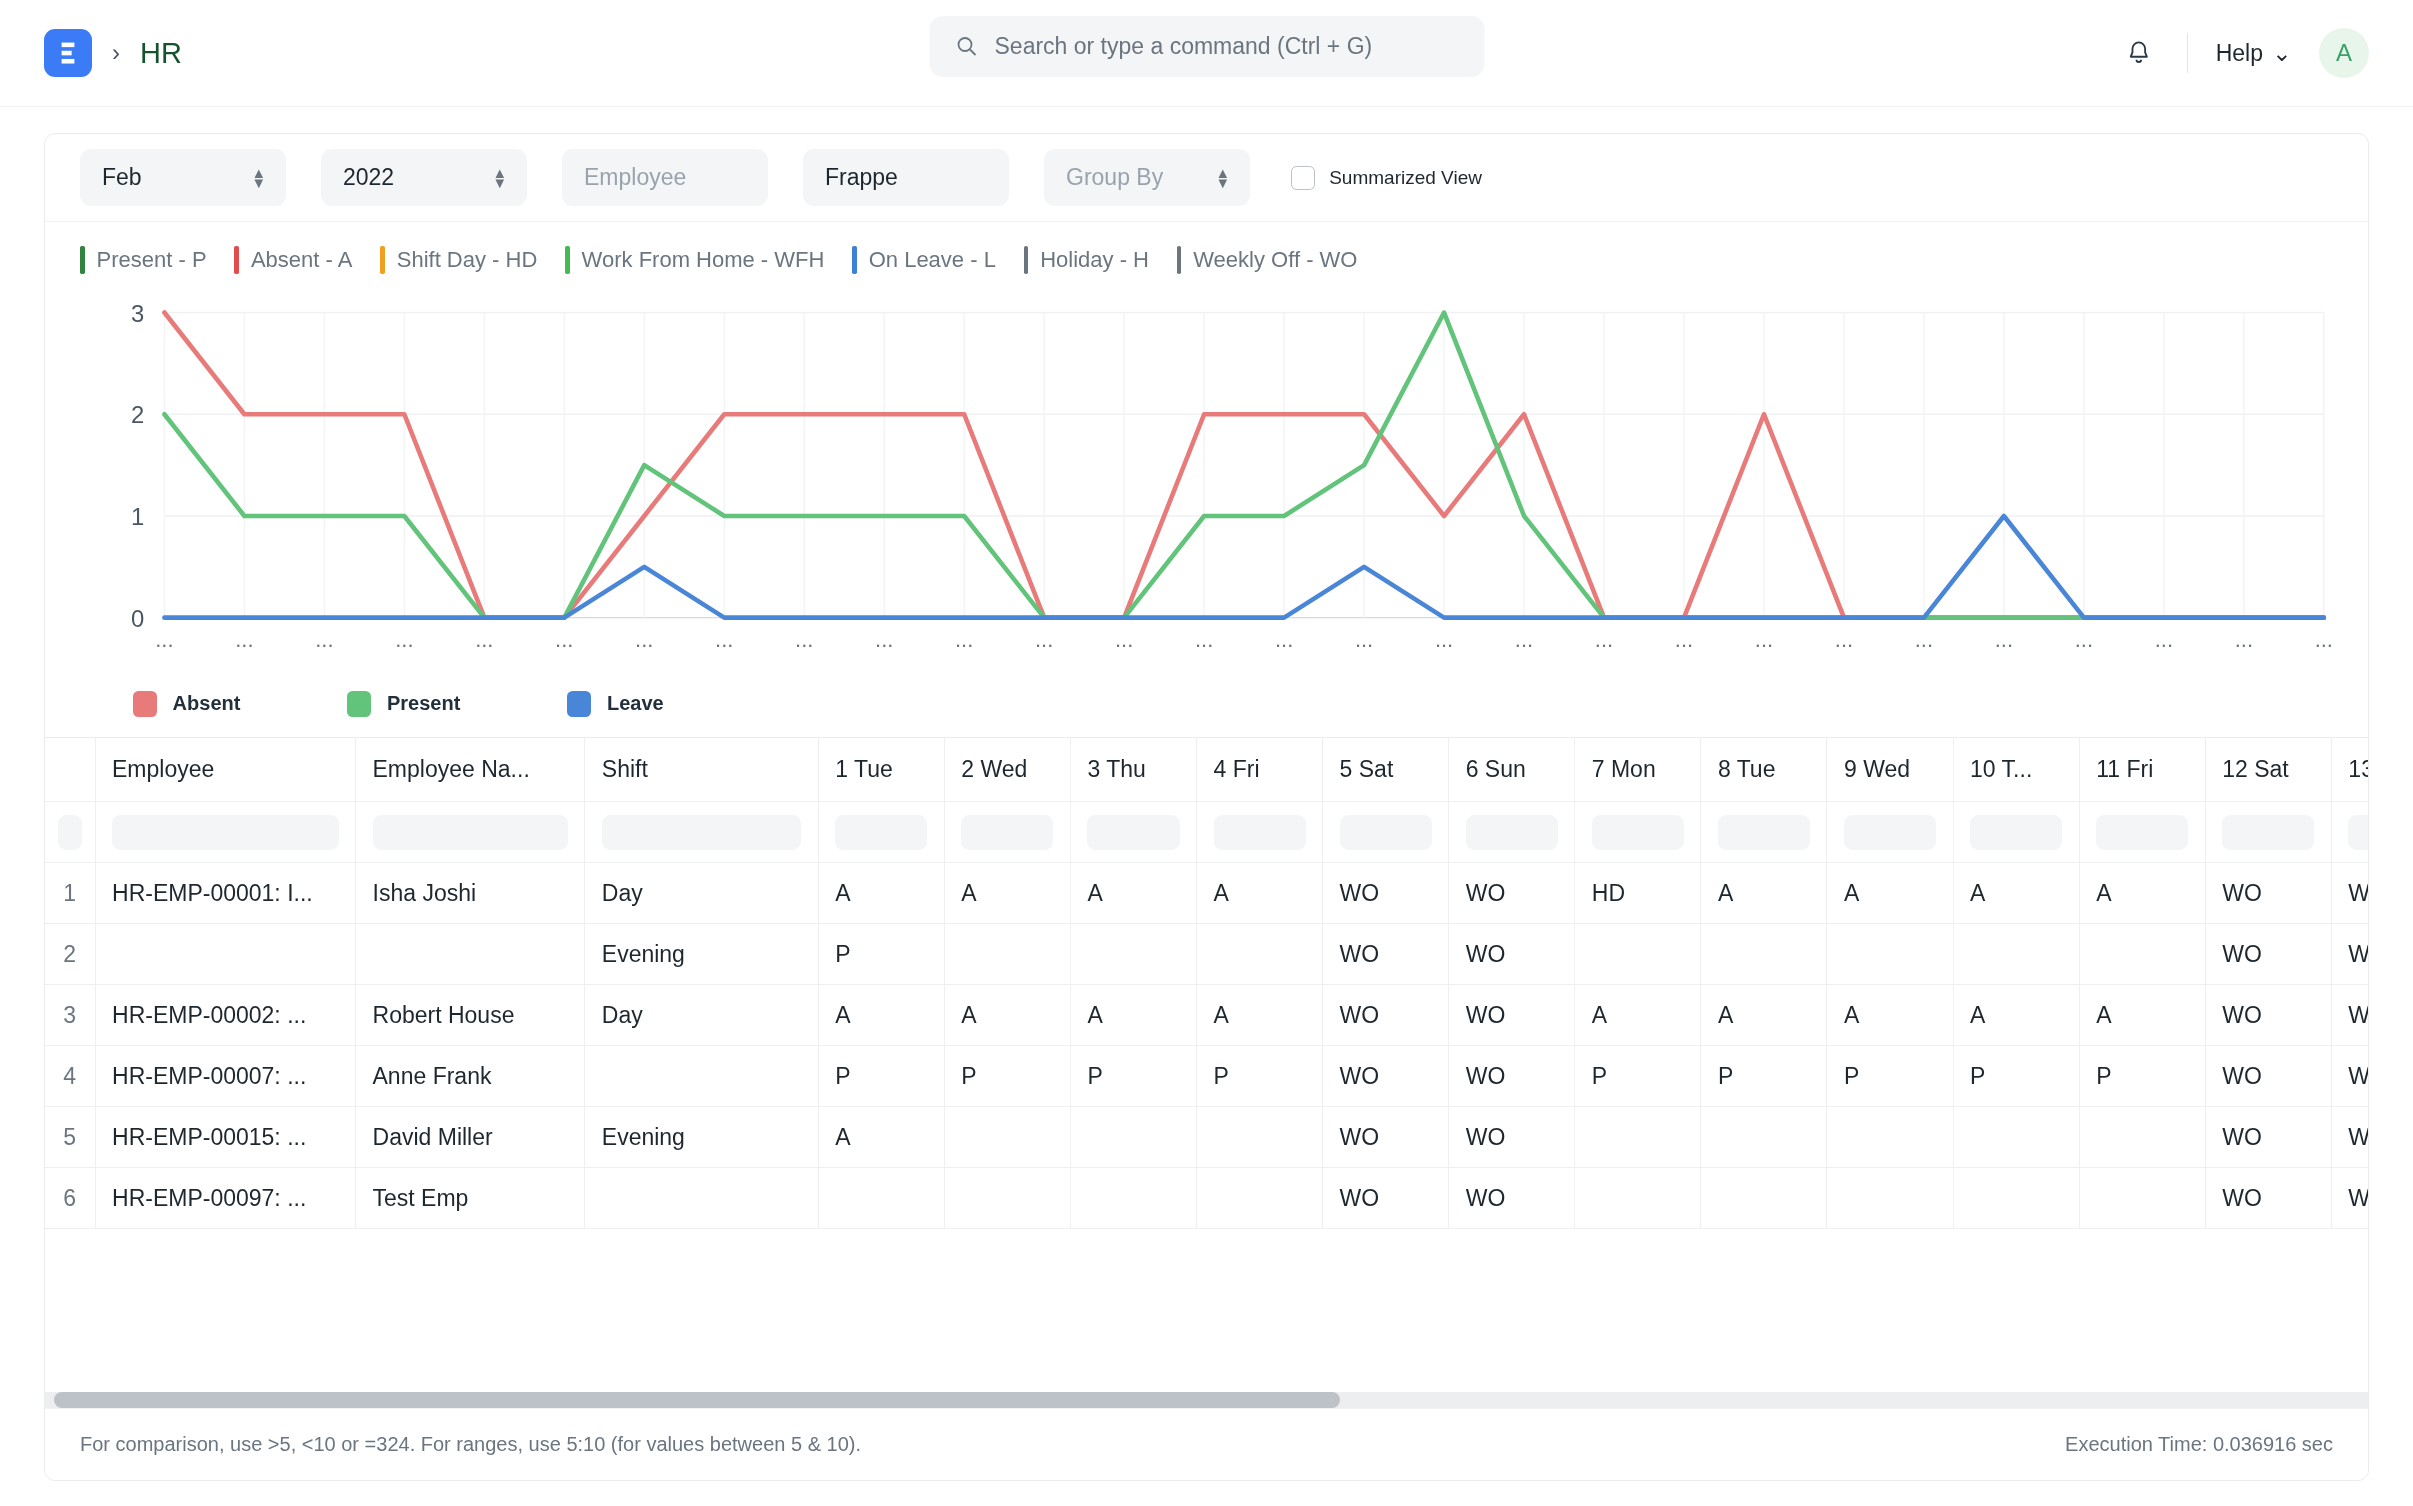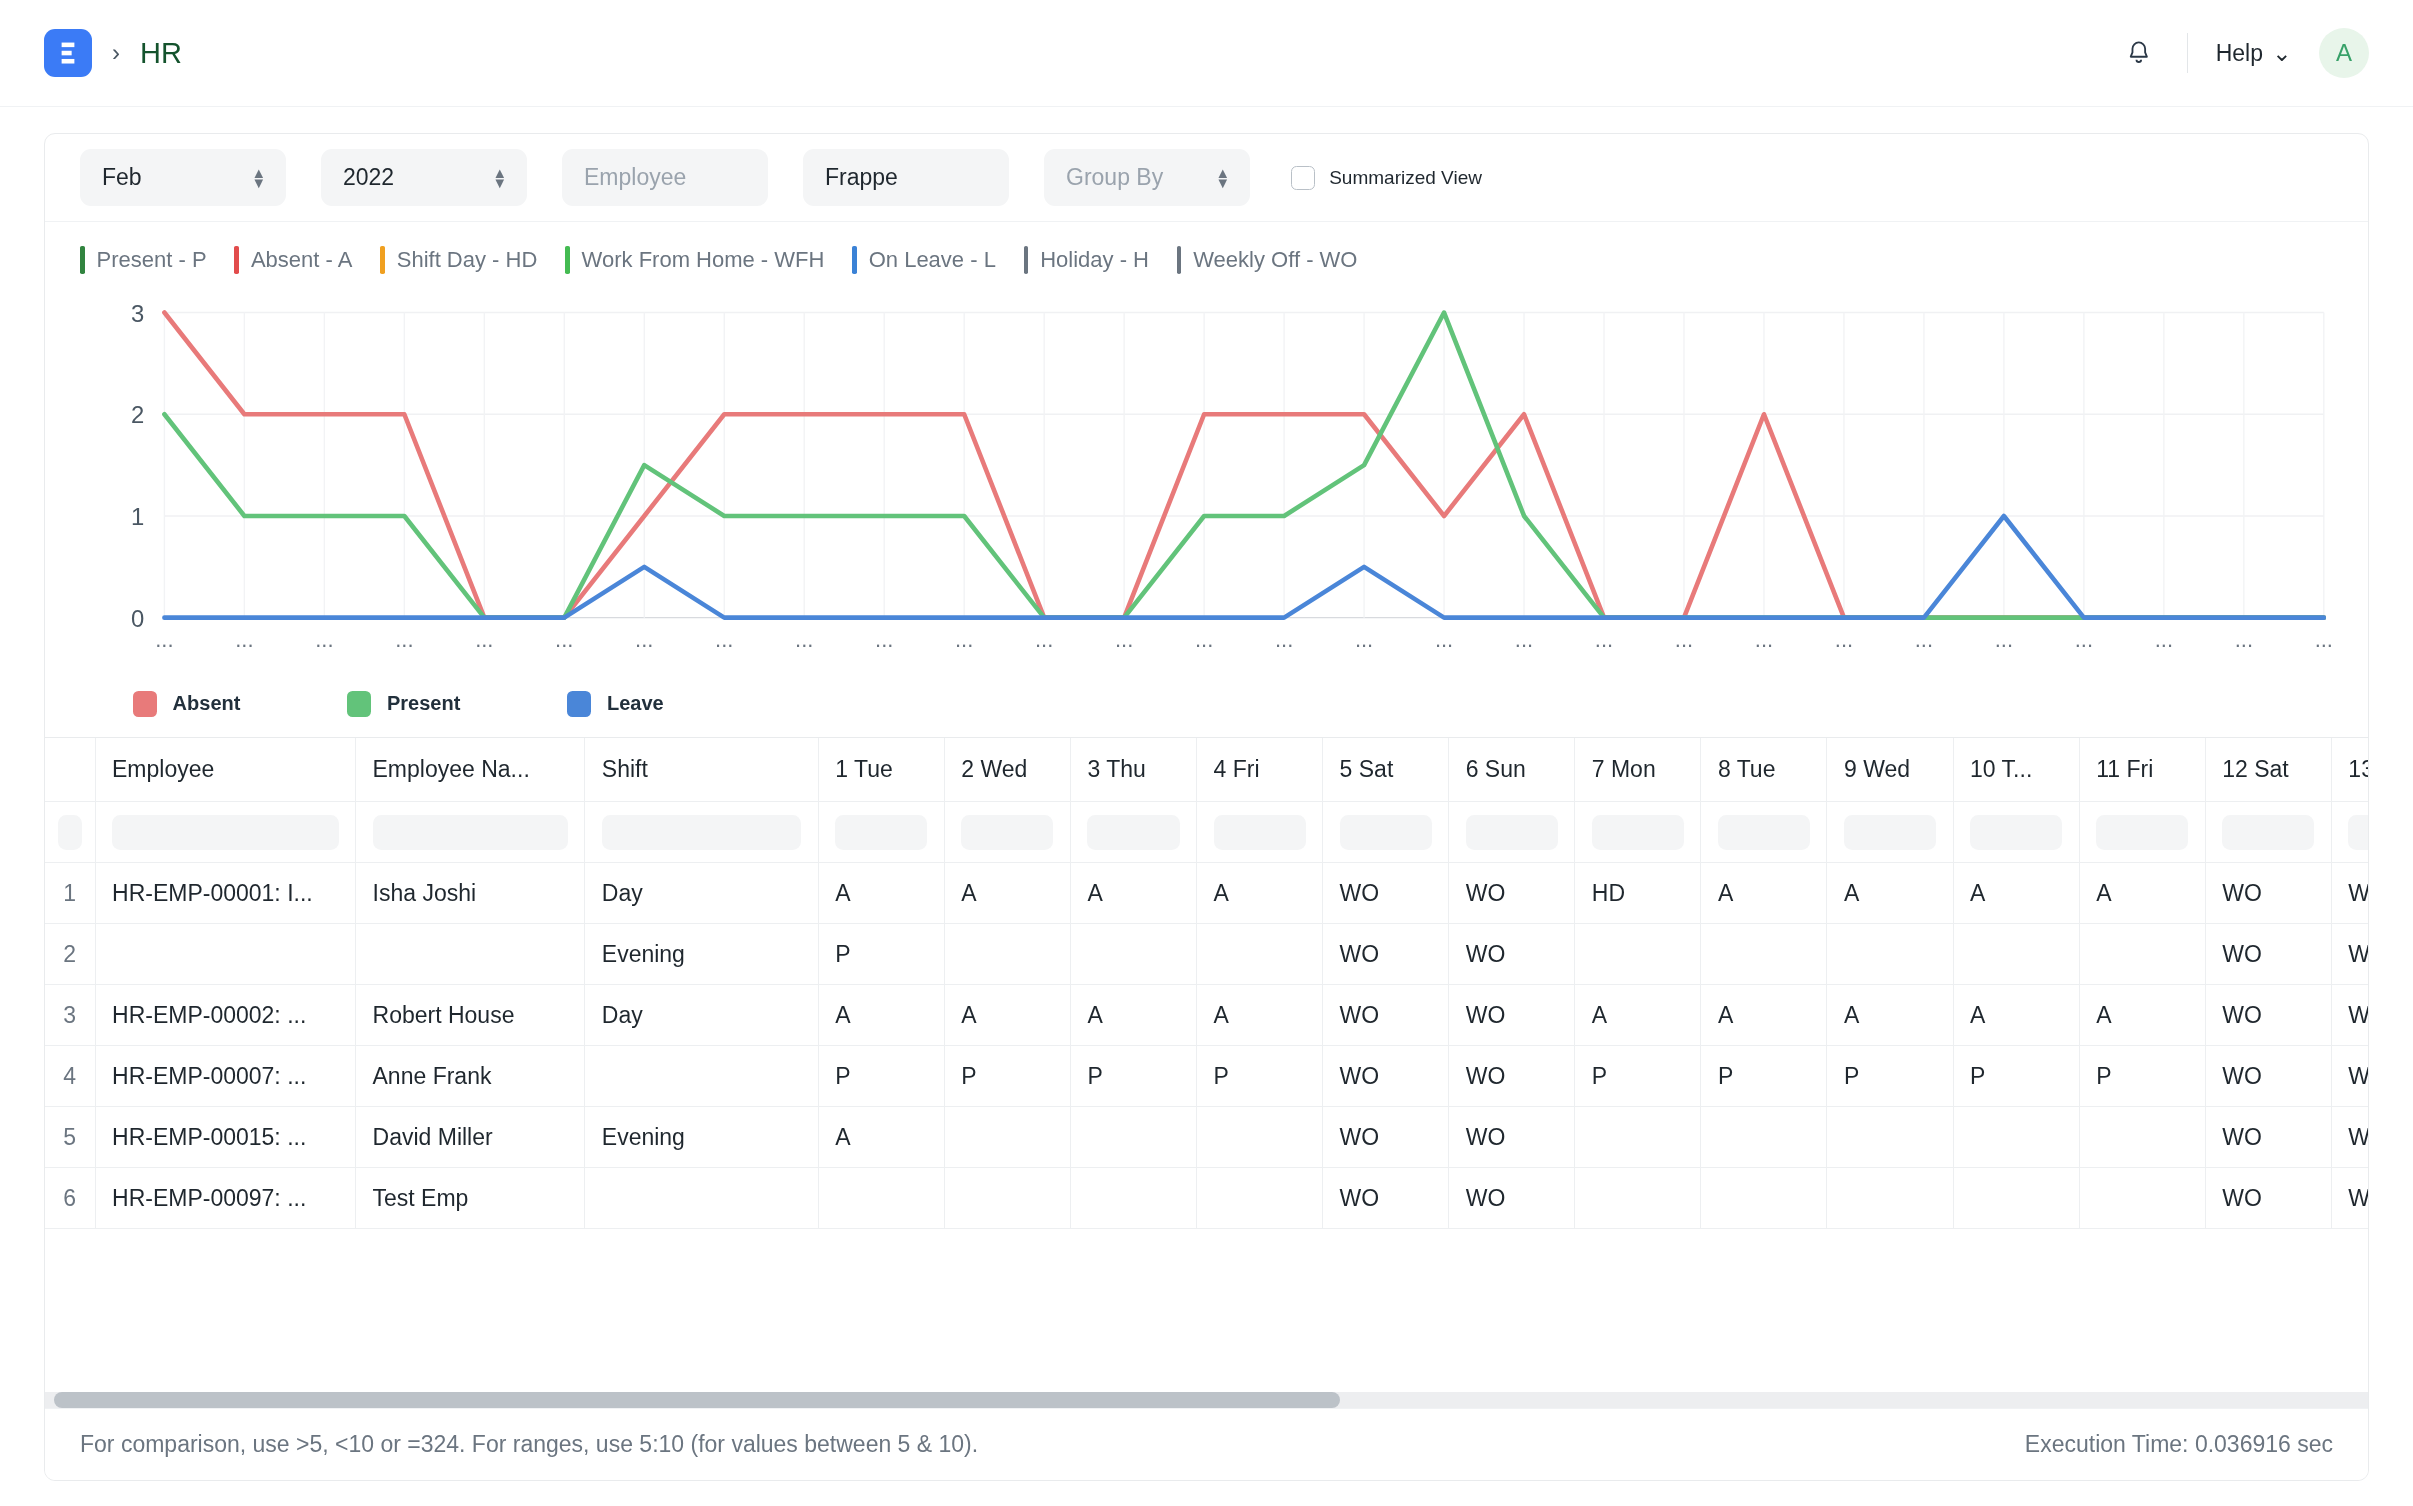--- a/index.html
+++ b/index.html
@@ -196,21 +196,21 @@
   .hscroll-thumb {
     height: 15.6px; width: 1286px; margin-left: 9.2px;
     background: #bcc2c8; border-radius: 8.3px;
   }
 
   
   .card-footer {
     height: 72px;
     display: flex; align-items: center;
     padding: 0 35px;
-    font-size: 23px; color: #6b7580;
+    font-size: 20px; color: #6b7580;
     border-top: 0.9px solid #f0f2f4;
     background: #fff;
   }
   .exec-time { margin-left: auto; }
 </style>
 </head>
 <body>
 
 <div class="navbar">
   <div class="nav-left">
@@ -218,20 +218,29 @@
       <svg width="24" height="31" viewBox="0 0 26 34">
         <rect x="6" y="5" width="14" height="5" fill="#ffffff"></rect>
         <rect x="6" y="14" width="11" height="5" fill="#ffffff"></rect>
         <rect x="6" y="23" width="14" height="5" fill="#ffffff"></rect>
       </svg>
     </div>
     <span class="chevron-sep">›</span>
     <span class="breadcrumb-text">HR</span>
   </div>
 
+  <div class="search-wrap">
+    <span class="search-icon">
+      <svg width="24" height="24" viewBox="0 0 24 24" fill="none" stroke="#6b7580" stroke-width="1.8">
+        <circle cx="10.5" cy="10.5" r="6.5"></circle>
+          <line x1="15.5" y1="15.5" x2="21" y2="21"></line>
+      </svg>
+    </span>
+    <input class="search-input" placeholder="Search or type a command (Ctrl + G)" style="">
+  </div>
 
   <div class="nav-right">
     <div class="bell-btn">
       <svg width="27.6" height="27.6" viewBox="0 0 24 24" fill="none" stroke="#2b3847" stroke-width="1.6" stroke-linejoin="round">
         <path d="M12 3a5.5 5.5 0 0 0-5.5 5.5v3.2L5 15.4h14l-1.5-3.7V8.5A5.5 5.5 0 0 0 12 3z"></path>
         <path d="M10 18a2 2 0 0 0 4 0"></path>
       </svg>
     </div>
     <div class="nav-divider"></div>
     <div class="help-btn">

